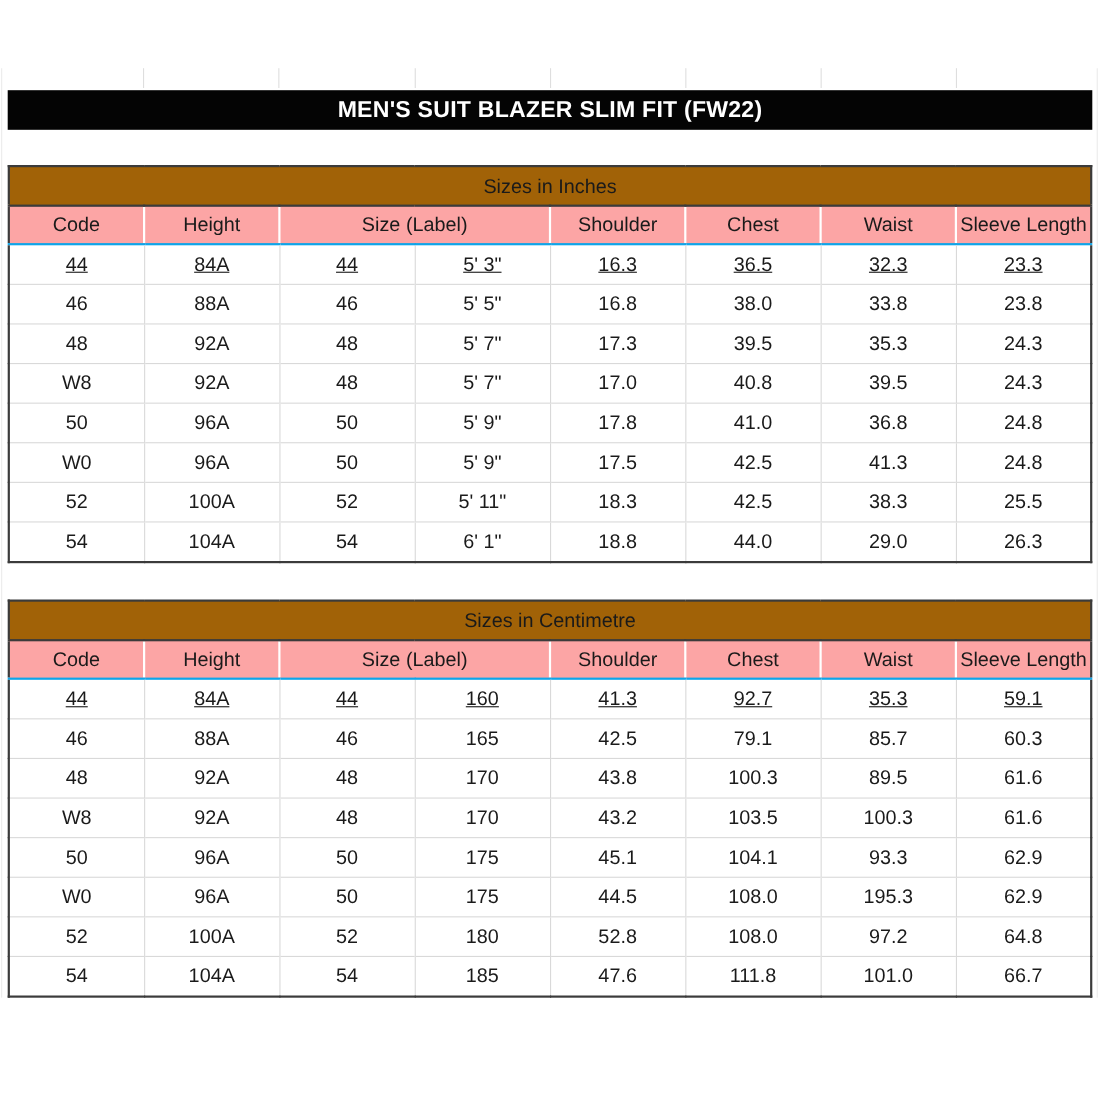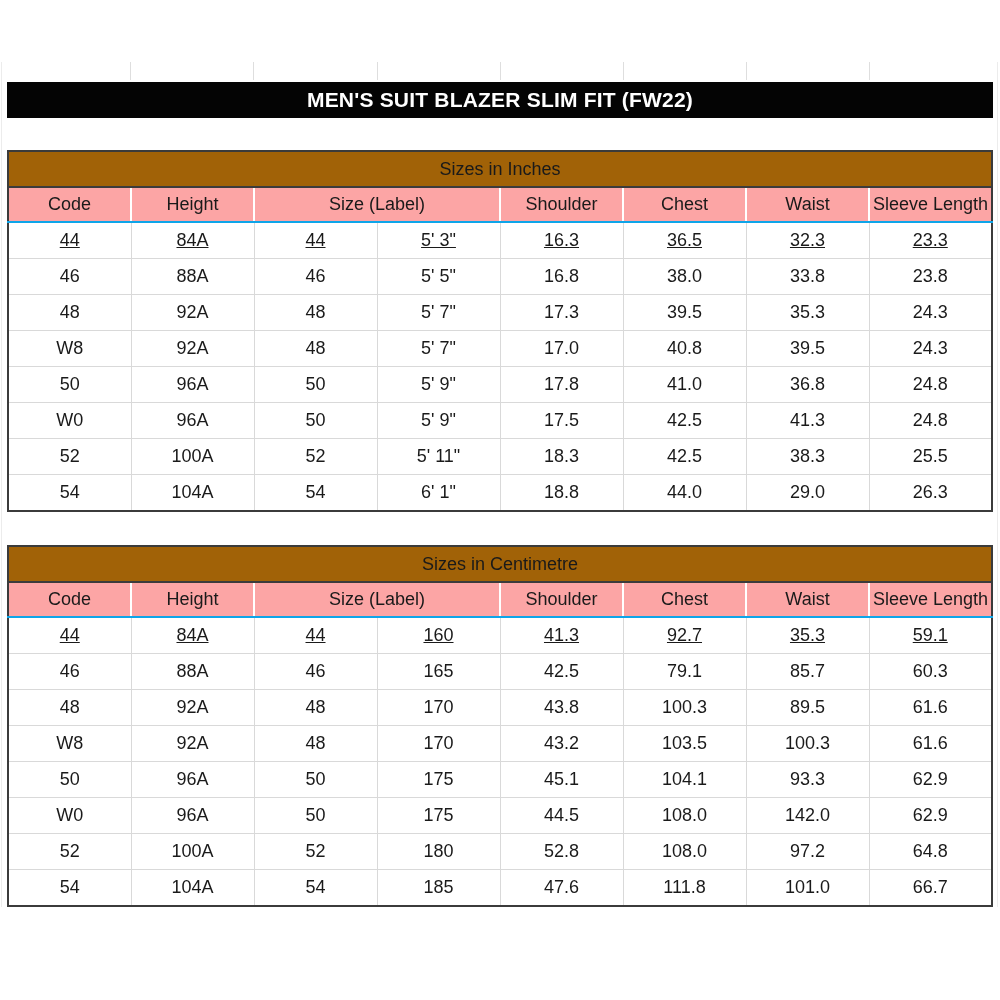--- a/index.html
+++ b/index.html
@@ -265,21 +265,21 @@
           <td>93.3</td>
           <td>62.9</td>
         </tr>
         <tr>
           <td>W0</td>
           <td>96A</td>
           <td>50</td>
           <td>175</td>
           <td>44.5</td>
           <td>108.0</td>
-          <td>142.0</td>
+          <td>195.3</td>
           <td>62.9</td>
         </tr>
         <tr>
           <td>52</td>
           <td>100A</td>
           <td>52</td>
           <td>180</td>
           <td>52.8</td>
           <td>108.0</td>
           <td>97.2</td>

